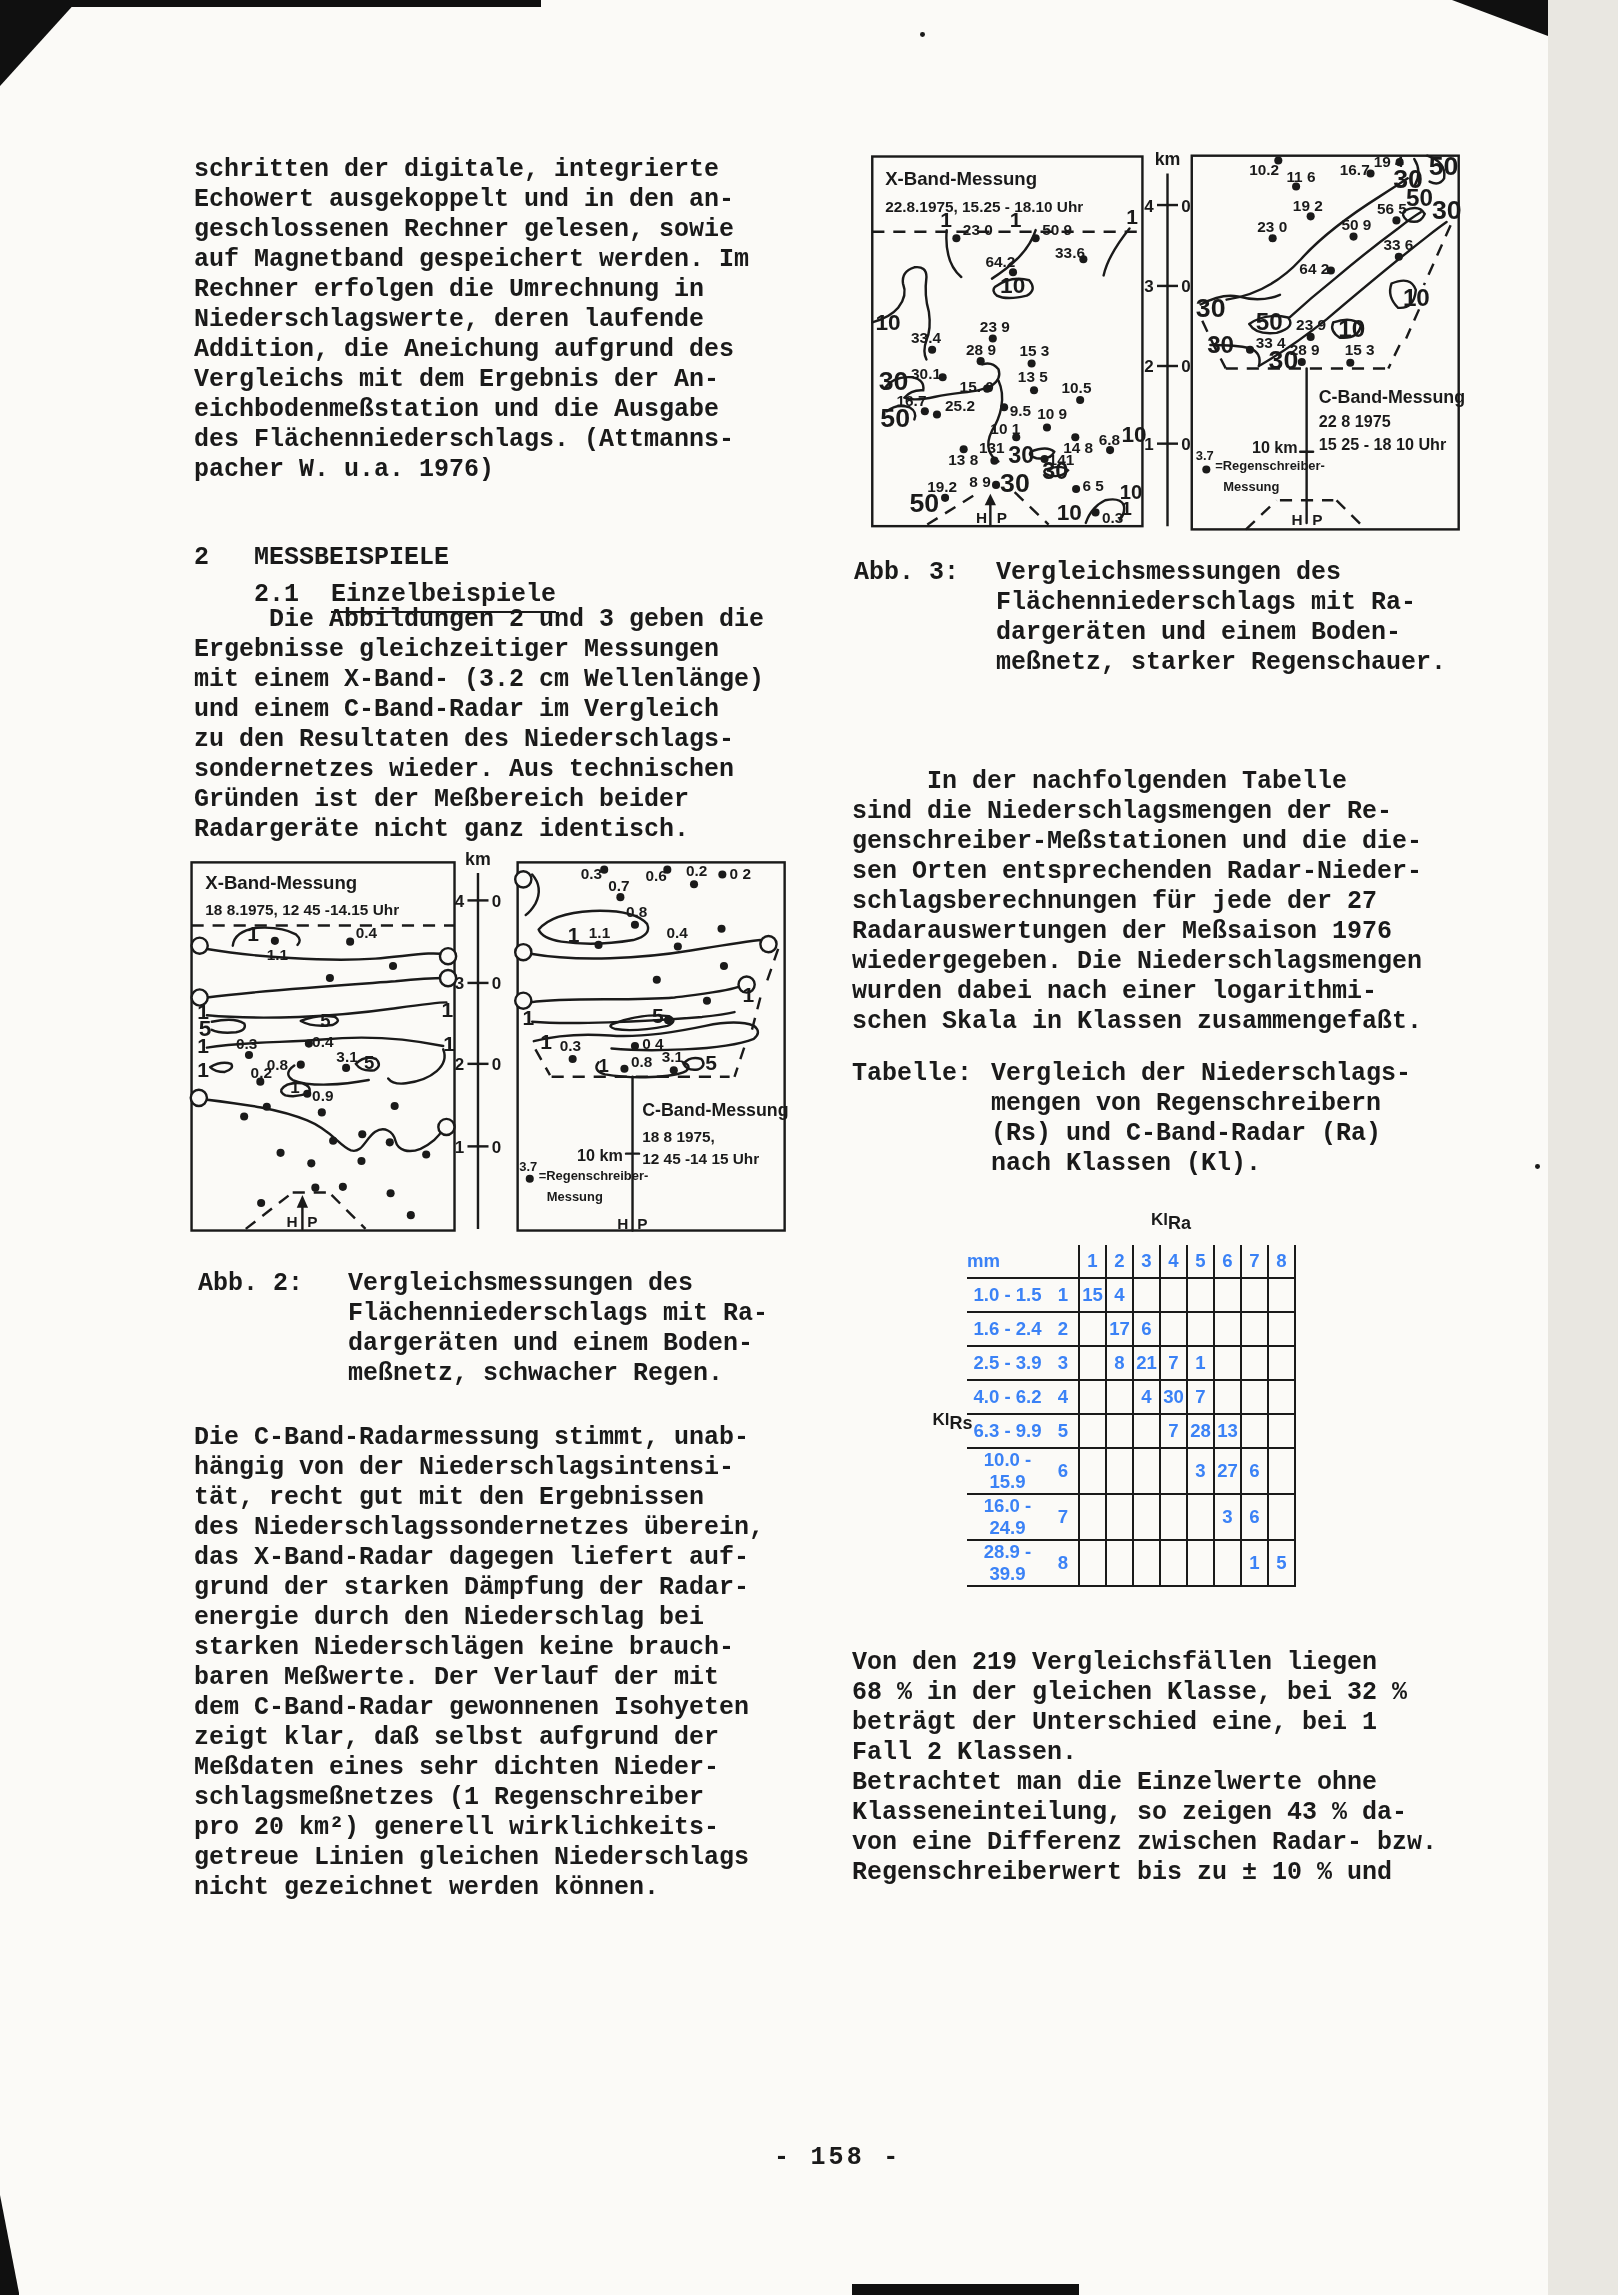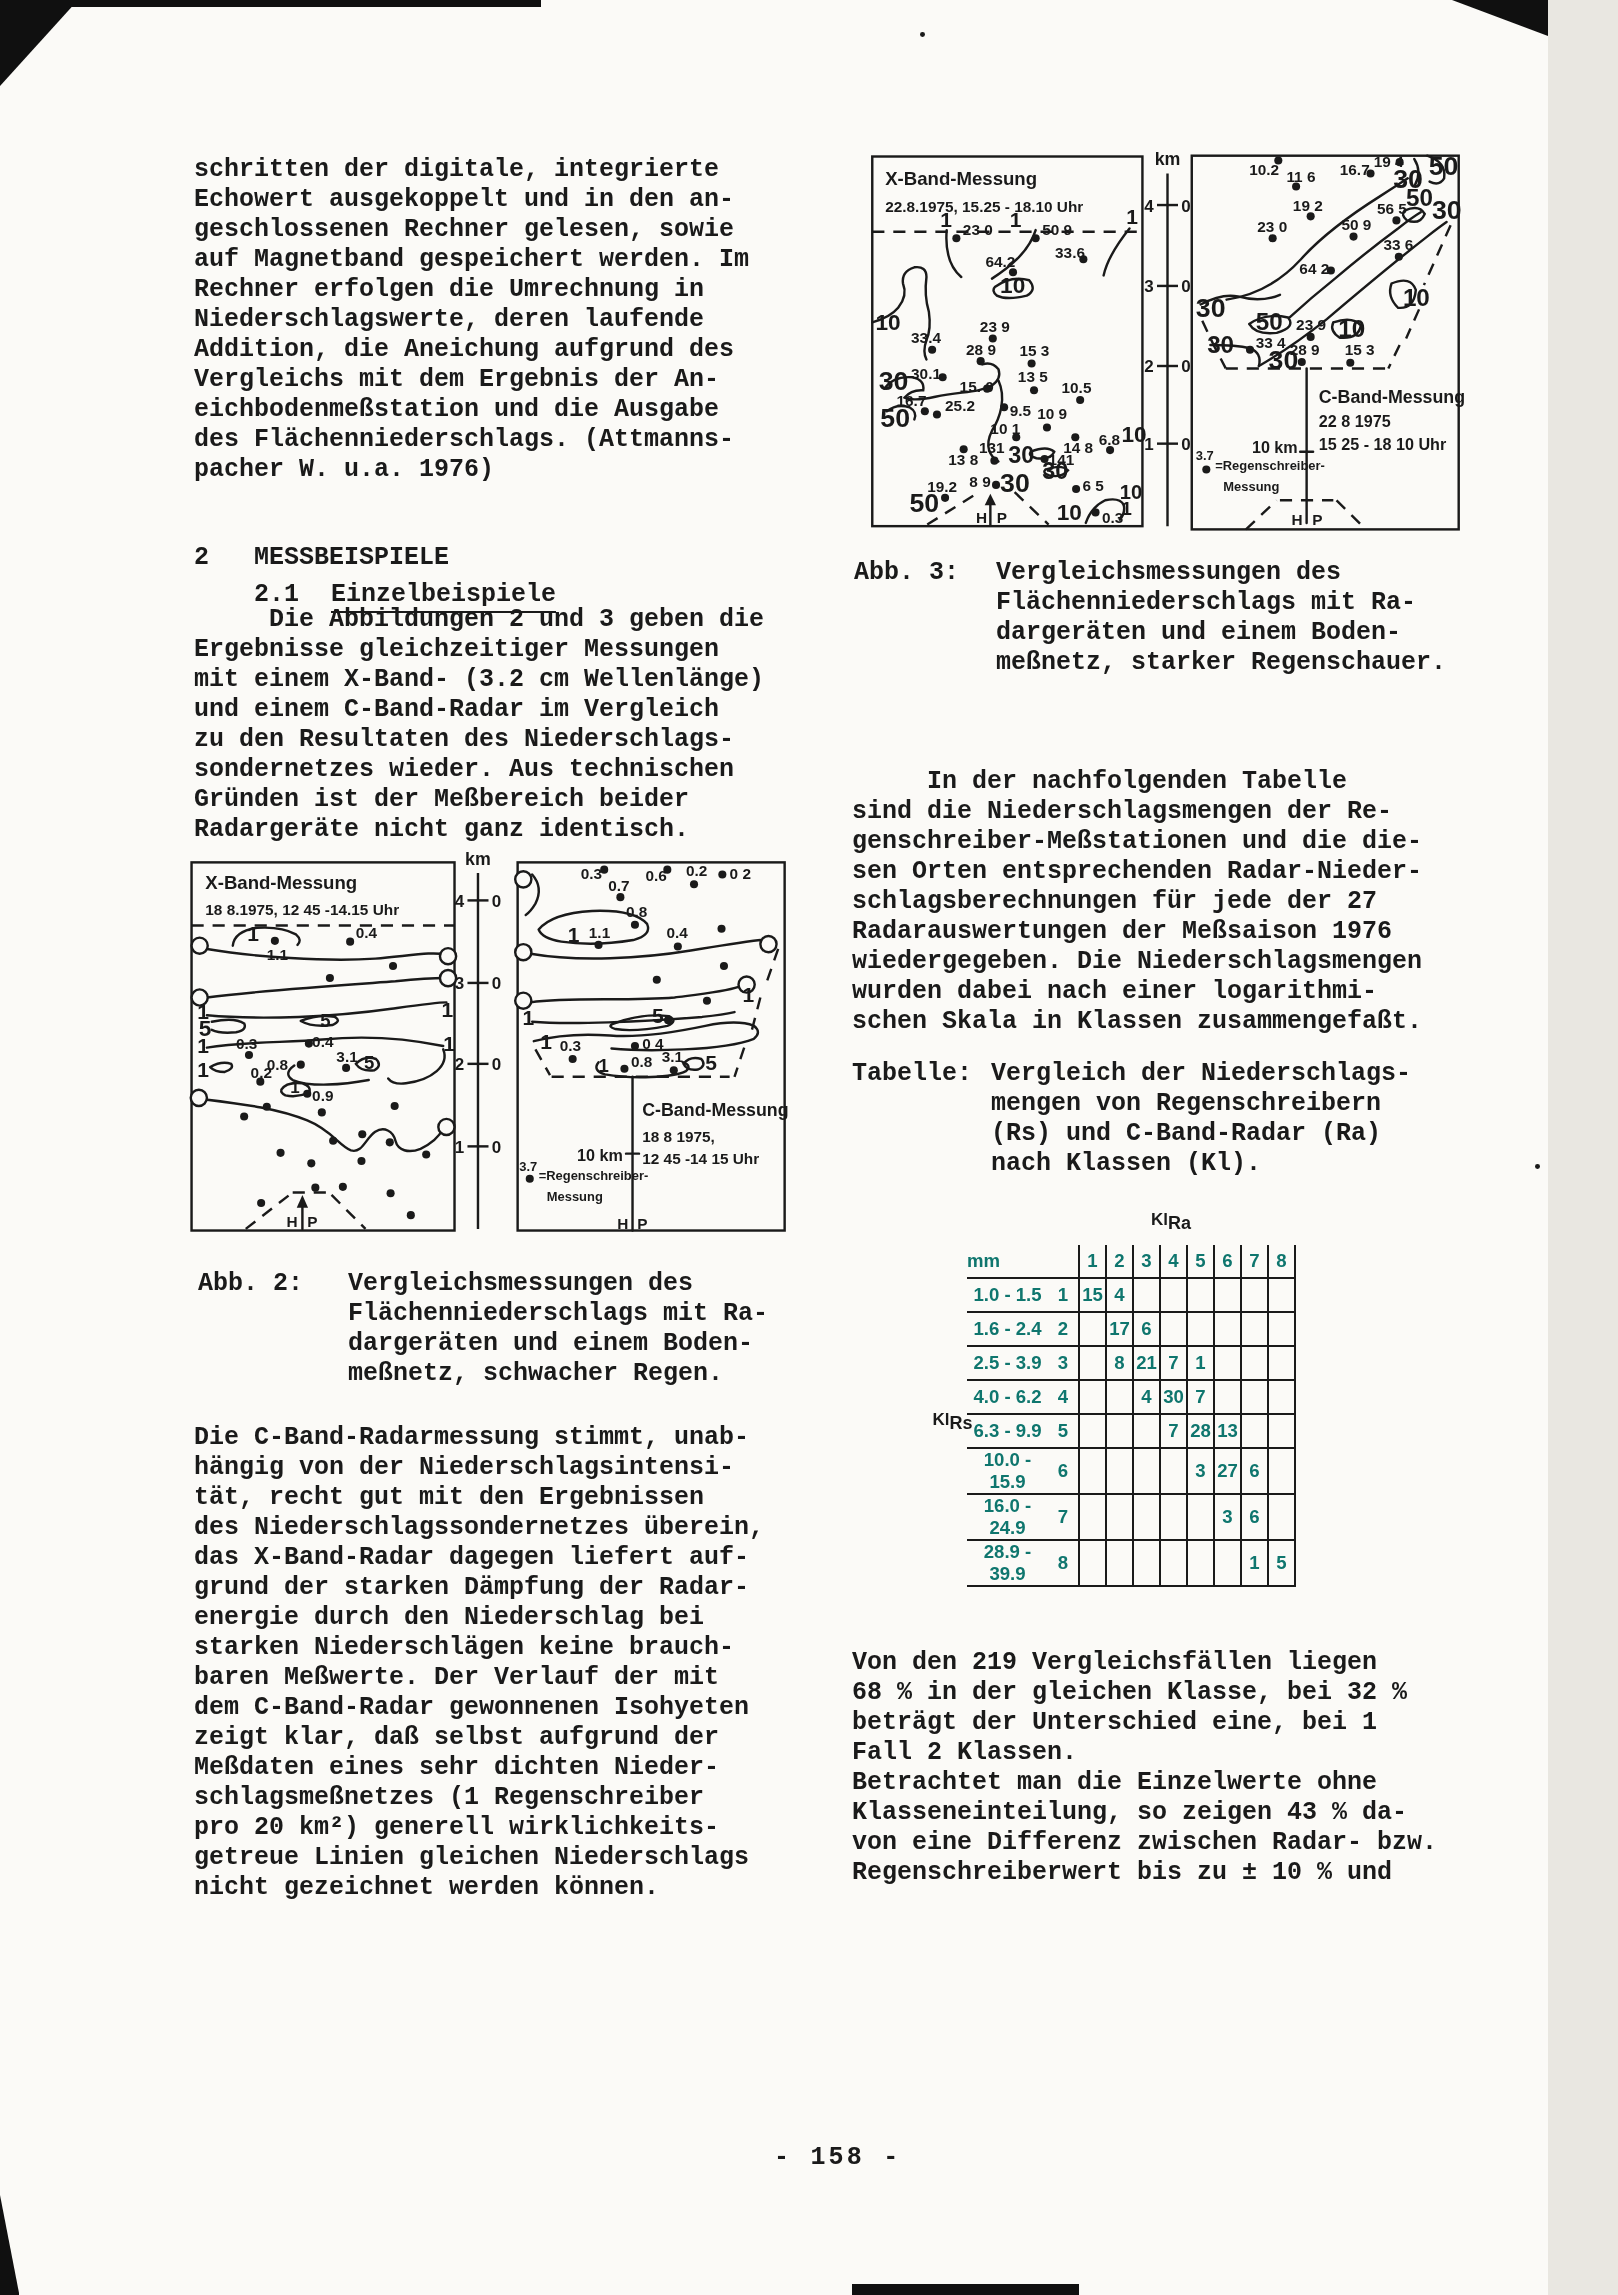--- a/index.html
+++ b/index.html
@@ -15,21 +15,21 @@
   .clabel{flex:none;white-space:pre;}
   .cap2 .clabel{width:150px;font-family:Liberation Mono, monospace;} .cap3 .clabel{width:142px;} .capt .clabel{width:139px;}
   .figsvg{position:absolute;}
   .pagenum{position:absolute;left:774px;top:2098px;font-size:25px;letter-spacing:3.2px;margin-top:45px;}
   
   .tblwrap{position:absolute;left:931px;top:1213px;width:453px;height:356px;
            font-family:"Liberation Sans",sans-serif;font-weight:bold;}
   .klra{position:absolute;left:220px;top:-3.2px;font-size:17px;}
   .klrs{position:absolute;left:1.6px;top:197px;font-size:17px;}
   .klra sub,.klrs sub{font-size:18px;margin-top:28px;}
-  .cmp{position:absolute;left:36px;top:32px;border-collapse:collapse;font-size:18.6px;color:#0f766e;}
+  .cmp{position:absolute;left:36px;top:32px;border-collapse:collapse;font-size:18.6px;color:#3b82f6;}
   .cmp th,.cmp td{height:32px;padding:0;text-align:center;vertical-align:middle;font-weight:bold;}
   .c-range{width:81px;text-align:left;padding-left:1.6px;border-bottom:2.4px solid #1a1a1a;}
   .c-kl{width:30px;border-bottom:2.4px solid #1a1a1a;}
   .c-num,.c-cell{width:25px;border:2.4px solid #1a1a1a;}
   .cmp thead th{border-top:none;}
   .cmp thead .c-range,.cmp thead .c-kl{text-align:left;}
   
   .art{position:absolute;background:#101010;}
   .a1{left:0;top:0;width:78px;height:86px;clip-path:polygon(0 0,100% 0,0 100%);}
   .a2{left:0;top:0;width:541px;height:7.3px;}

